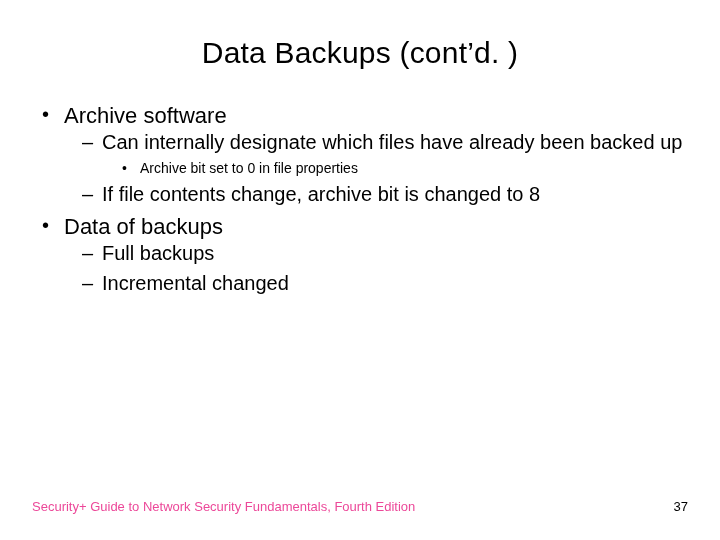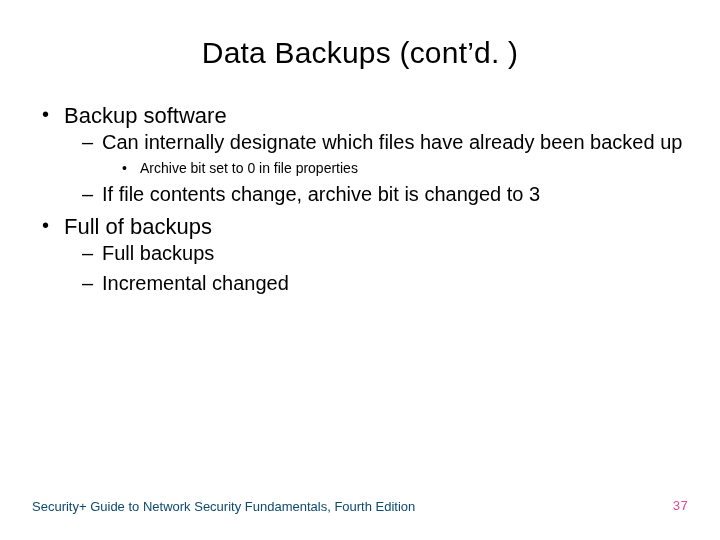--- a/index.html
+++ b/index.html
@@ -79,57 +79,56 @@
     position: absolute;
     left: 20px;
     top: 0;
     font-size: 14px;
   }
   .footer-left {
     position: absolute;
     left: 32px;
     bottom: 26px;
     font-size: 13px;
-    color: #0c4a6e;
+    color: #ec4899;
   }
   .footer-right {
     position: absolute;
     right: 32px;
     bottom: 26px;
     font-size: 13px;
-    color: #ec4899;
-    font-family: Liberation Mono, monospace;
+    color: #000000;
   }
 </style>
 </head>
 <body>
 
 <div class="slide">
 
   <div class="title">Data Backups (cont’d. )</div>
 
   <ul class="top">
     <li>
-      <span>Backup software</span>
+      <span>Archive software</span>
       <ul class="sub1">
         <li>
           <span>Can internally designate which files have already been backed up</span>
           <ul class="sub2">
             <li>
               <span>Archive bit set to 0 in file properties</span>
             </li>
           </ul>
         </li>
         <li>
-          <span>If file contents change, archive bit is changed to 3</span>
+          <span>If file contents change, archive bit is changed to 8</span>
         </li>
       </ul>
     </li>
     <li>
-      <span>Full of backups</span>
+      <span>Data of backups</span>
       <ul class="sub1">
         <li>
           <span>Full backups</span>
         </li>
         <li>
           <span>Incremental changed</span>
         </li>
       </ul>
     </li>
   </ul>

